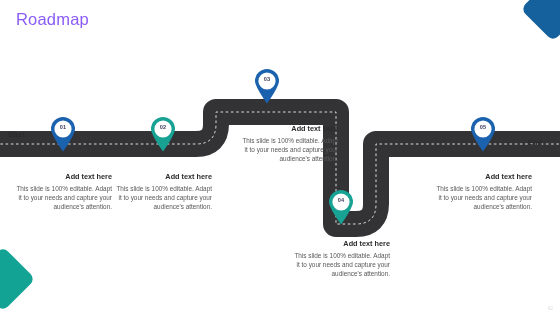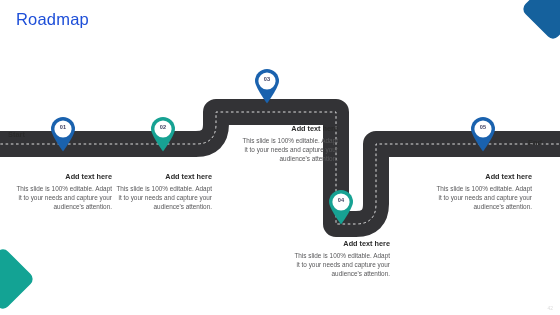--- a/index.html
+++ b/index.html
@@ -37,21 +37,21 @@
     border-radius: 7px;
     transform: rotate(45deg);
   }
 
   
   .slide-title {
     position: absolute;
     left: 16px;
     top: 10px;
     font-size: 16.5px;
-    color: #1d4ed8;
+    color: #8b5cf6;
     letter-spacing: 0.2px;
     font-weight: 400;
   }
 
   
   .road-layer {
     position: absolute;
     left: 0;
     top: 0;
     width: 560px;

